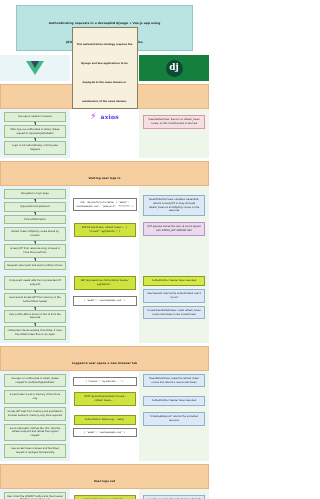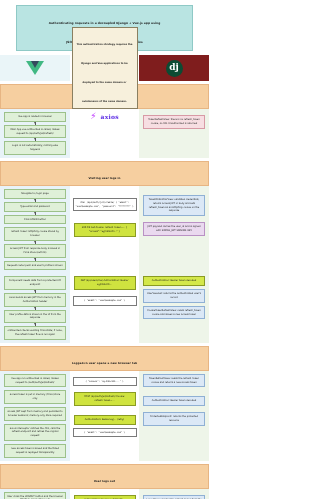--- a/index.html
+++ b/index.html
@@ -10,21 +10,21 @@
 
   
   .titlebar{margin:5px 16px 0 16px;background:#b9e4e2;border:1px solid #8fc9c6;
             text-align:center;padding:3px 2px;}
   .titlebar .t{font-size:2.9px;font-weight:bold;line-height:1.55;letter-spacing:.05px;}
 
   
   .logoband{position:relative;margin-top:4px;height:26px;display:flex;align-items:center;}
   .logocell{flex:0 0 70px;display:flex;align-items:center;justify-content:center;height:100%;}
   .logocell.vue{background:#eaf5f8;}
-  .logocell.dj{background:#7f1d1d;}
+  .logocell.dj{background:#15803d;}
   .notecell{flex:1 1 auto;display:flex;align-items:center;justify-content:center;height:100%;background:#ffffff;}
   .notebox{background:#f7f0dc;border:1px solid #8a7f60;padding:2px 3px;width:58px;text-align:center;}
   .notebox .t{font-size:2.4px;line-height:1.6;font-weight:bold;}
 
   
   .banner{background:#f6cfa0;border-top:1px solid #e0b храм;border:1px solid #e7b583;
           text-align:center;padding:2px 0;margin:3px 0 0 0;}
   .banner .t{font-size:2.7px;font-weight:bold;letter-spacing:.1px;}
 
   

